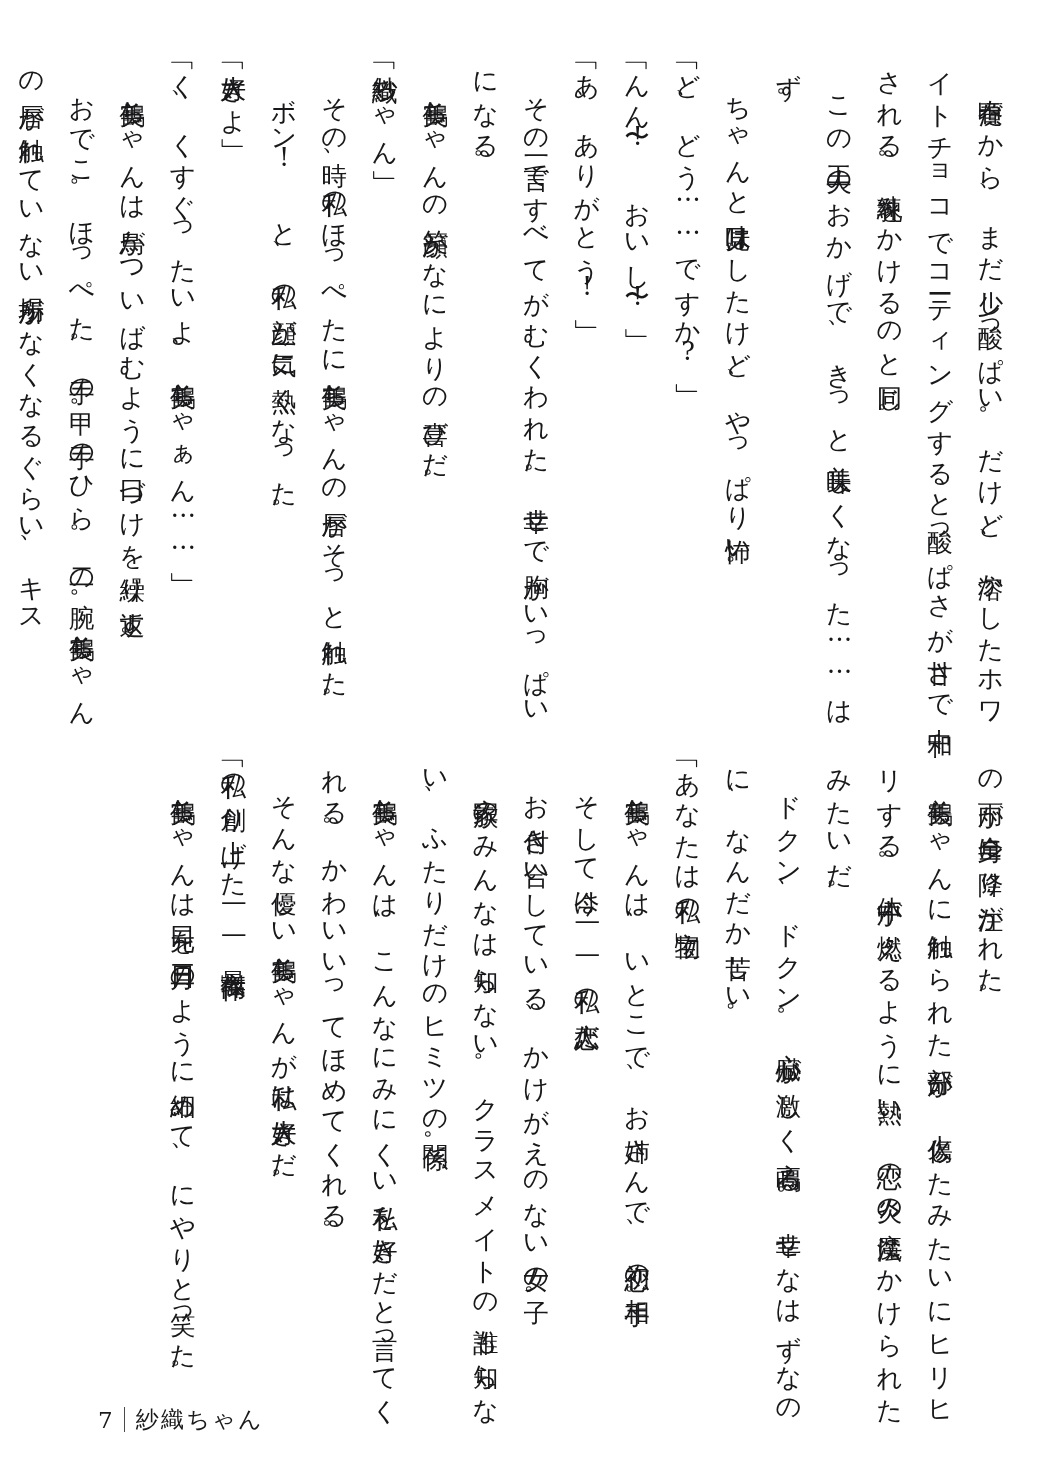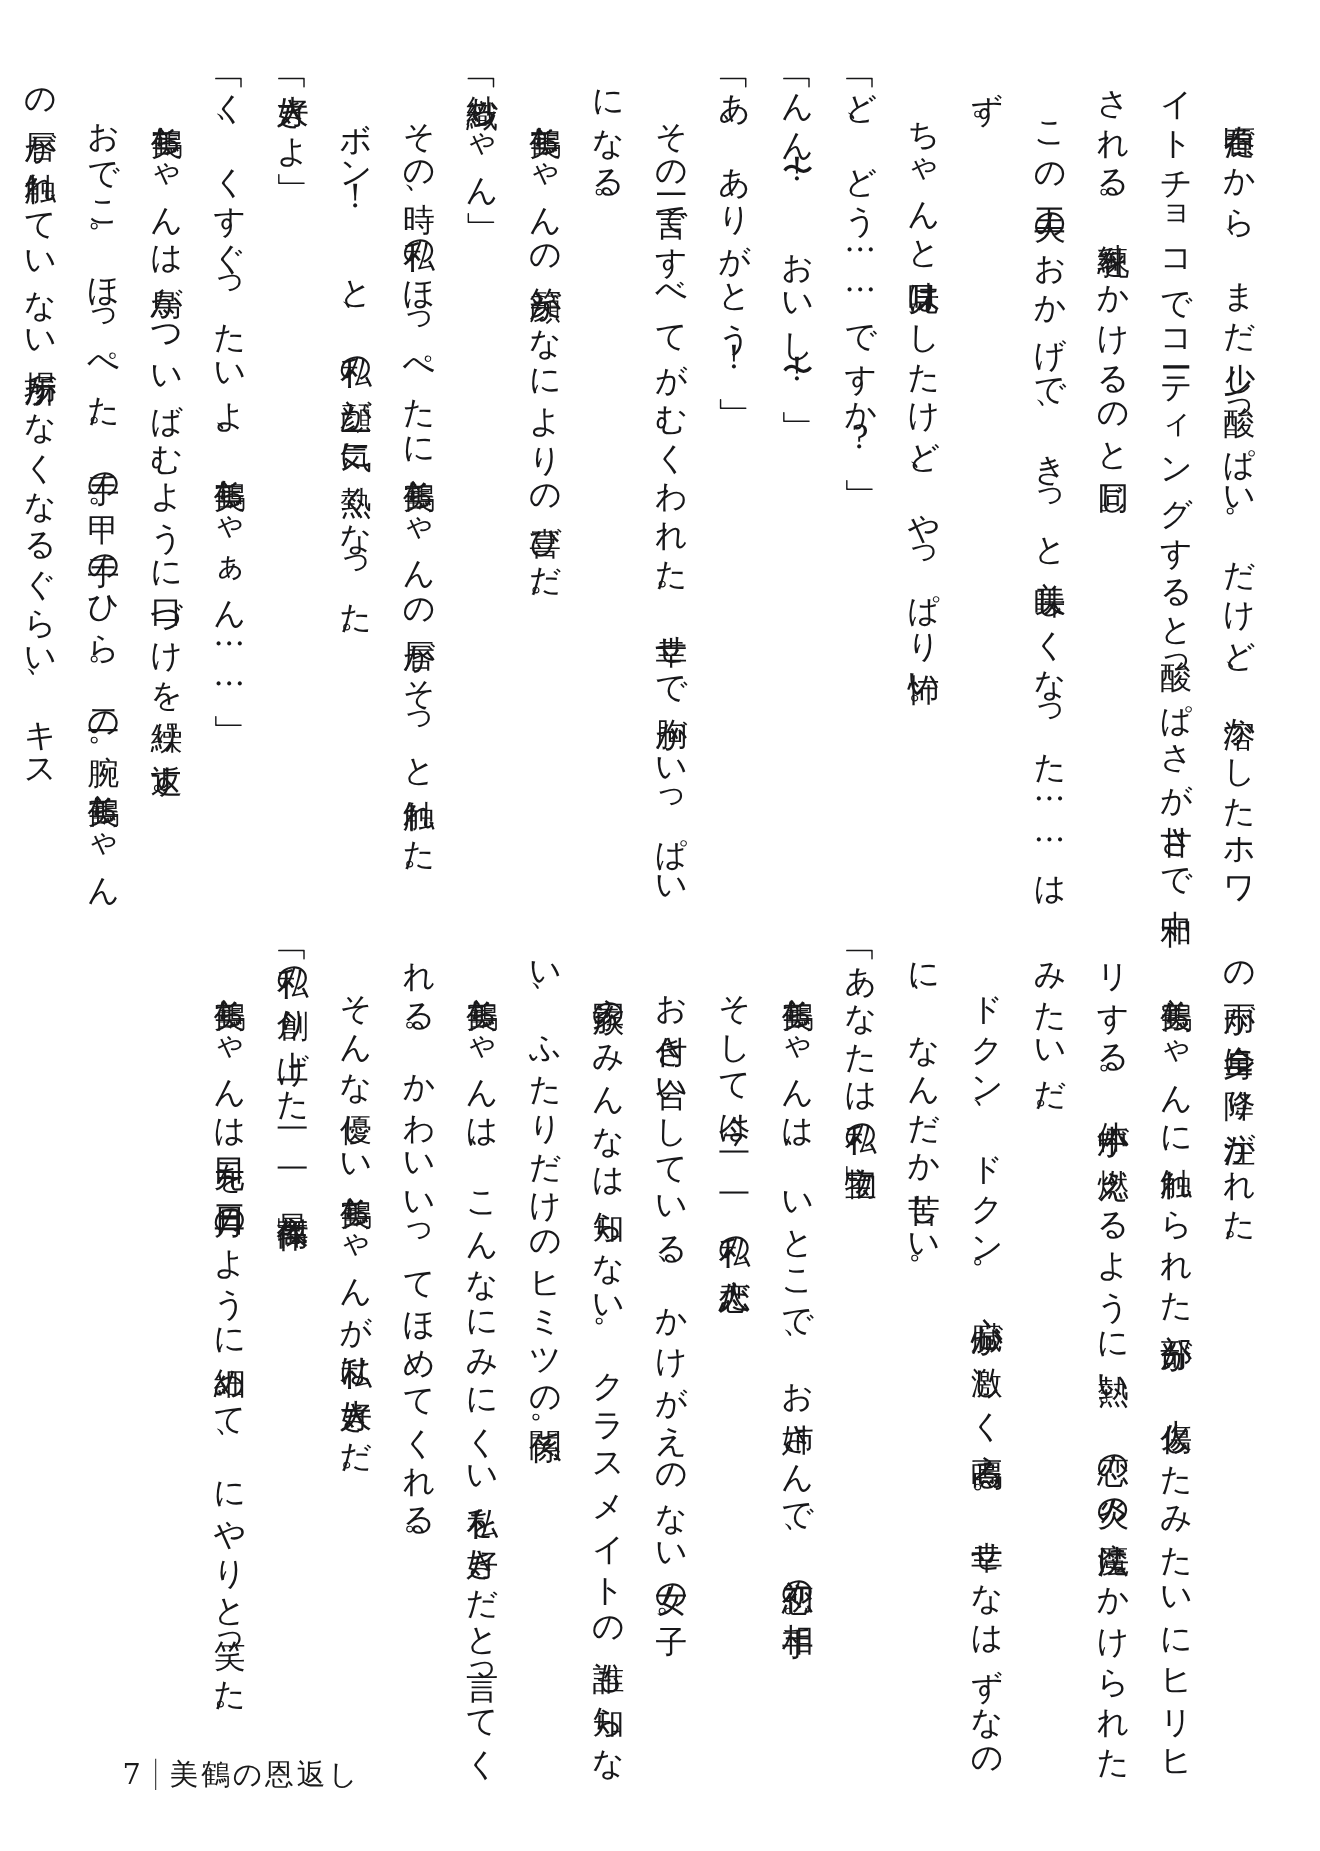--- a/index.html
+++ b/index.html
@@ -128,16 +128,16 @@
     <p class="para">家族のみんなは知らない。クラスメイトの誰も知らない、ふたりだけのヒミツの関係。</p>
     <p class="para">美鶴ちゃんは、こんなにみにくい私を好きだと言ってくれる。かわいいってほめてくれる。</p>
     <p class="para">そんな優しい美鶴ちゃんが私は大好きだ。</p>
     <p class="para dialogue">「私の創り上げた——最高傑作」</p>
     <p class="para">美鶴ちゃんは口元を三日月のように細めて、にやりと笑った。</p>
   </div>
 
   <div class="footer">
     <span class="folio">7</span>
     <span class="rule"></span>
-    <span class="book-title">美鶴の恩返し</span>
+    <span class="book-title">紗織ちゃん</span>
   </div>
 
 </div>
 
 </body></html>

